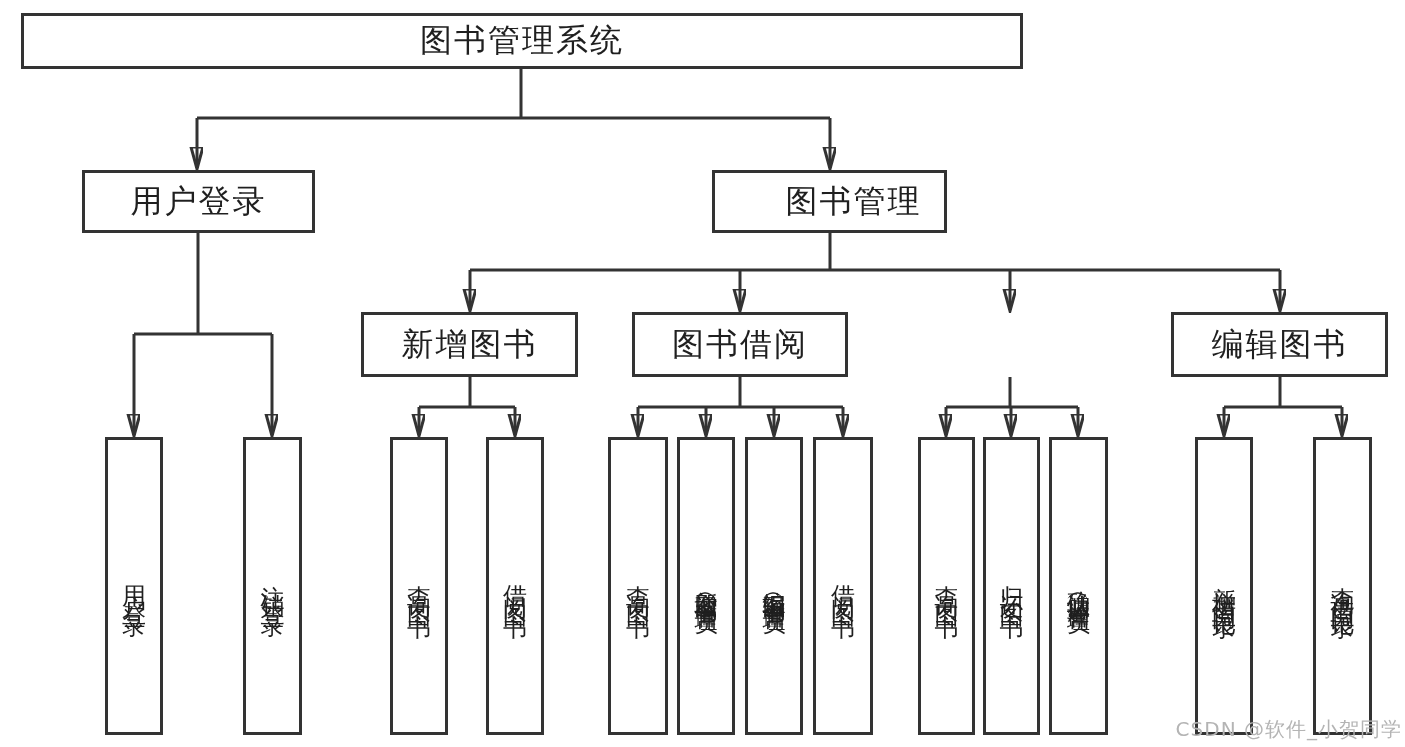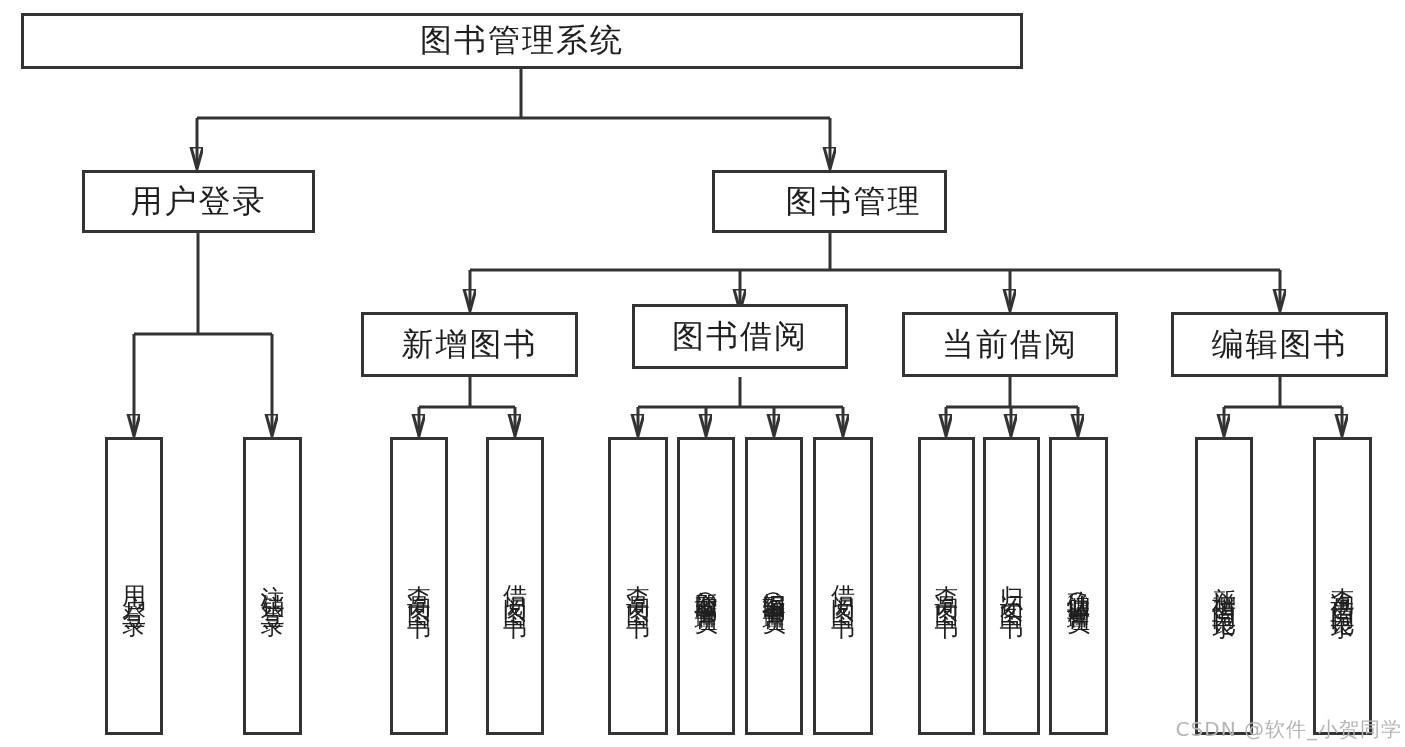--- a/index.html
+++ b/index.html
@@ -119,22 +119,21 @@
       <path d="M1342 407 V435" marker-end="url(#ah)"></path>
     </g>
   </svg>
 
   <div class="node h-node" style="left:21px; top:13px; width:1002px; height:56px;">图书管理系统</div>
 
   <div class="node h-node" style="left:82px; top:170px; width:233px; height:63px;">用户登录</div>
   <div class="node h-node" style="left:712px; top:170px; width:235px; height:63px;padding-left:48px;">图书管理</div>
 
   <div class="node h-node" style="left:361px; top:312px; width:217px; height:65px;">新增图书</div>
-  <div class="node h-node" style="left:632px; top:304px; width:216px; height:65px;">图书借阅</div>
-  <div class="node h-node" style="left:902px; top:312px; width:216px; height:65px;">当前借阅</div>
+  <div class="node h-node" style="left:632px; top:312px; width:216px; height:65px;">图书借阅</div>
   <div class="node h-node" style="left:1171px; top:312px; width:217px; height:65px;">编辑图书</div>
 
   <div class="node v-node" style="left:105px; top:437px; width:58px; height:298px;">
     <span class="vtext spread">用户登录</span>
   </div>
   <div class="node v-node" style="left:243px; top:437px; width:59px; height:298px;">
     <span class="vtext spread">注销登录</span>
   </div>
 
   <div class="node v-node" style="left:390px; top:437px; width:58px; height:298px;">

